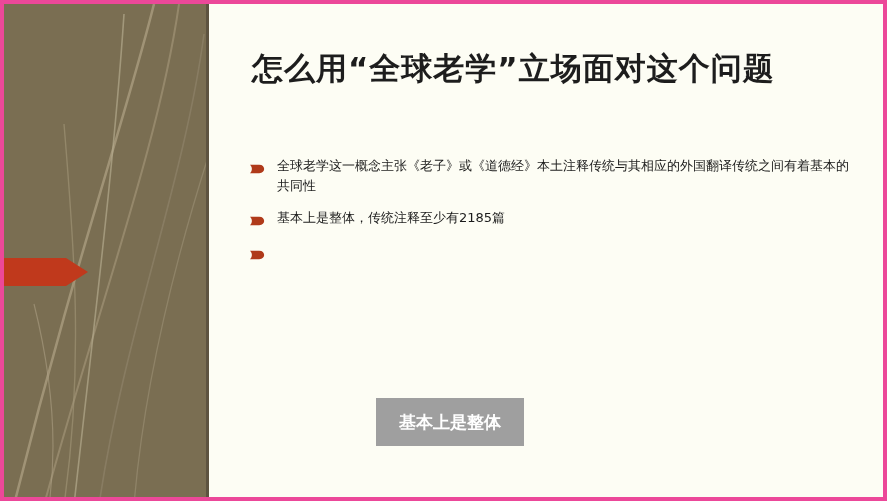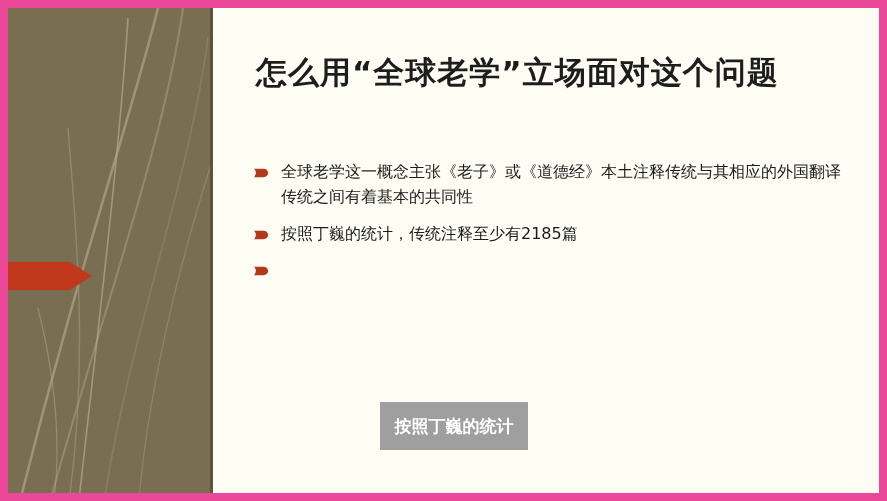--- a/index.html
+++ b/index.html
@@ -13,21 +13,21 @@
     overflow: hidden;
     font-family: "Liberation Sans", sans-serif;
   }
   .slide {
     position: relative;
     width: 887px;
     height: 501px;
     background: #fbfbf2;
     overflow: hidden;
     box-sizing: border-box;
-    border: 8px solid #ec4899;
+    border: 4px solid #ec4899;
   }
   .slide-inner {
     position: absolute;
     left: 0;
     top: 0;
     right: 0;
     bottom: 0;
     background: #fdfdf4;
   }
   
@@ -94,21 +94,21 @@
     align-items: flex-start;
     margin-bottom: 12px;
   }
   .bullet-marker {
     flex: 0 0 auto;
     width: 18px;
     margin-right: 9px;
     padding-top: 4px;
   }
   .bullet-text {
-    font-size: 16px;
+    font-size: 13px;
     color: #1b1b1b;
     line-height: 1.55;
     font-family: "DejaVu Sans", "Liberation Sans", sans-serif;
   }
   .box-label {
     position: absolute;
     left: 164px;
     top: 394px;
     width: 148px;
     height: 48px;
@@ -158,31 +158,31 @@
           </span>
           <span class="bullet-text">全球老学这一概念主张《老子》或《道德经》本土注释传统与其相应的外国翻译传统之间有着基本的共同性</span>
         </div>
 
         <div class="bullet-row">
           <span class="bullet-marker">
             <svg viewBox="0 0 18 12" width="15" height="10">
                 <path d="M0 1 L11 1 C15 1, 17 3.5, 17 6 C17 8.5, 15 11, 11 11 L0 11 C3 8, 3 4, 0 1 Z" fill="#b03a1a"></path>
               </svg>
           </span>
-          <span class="bullet-text">按照丁巍的统计，传统注释至少有2185篇</span>
+          <span class="bullet-text">基本上是整体，传统注释至少有2185篇</span>
         </div>
 
 
         <div class="bullet-row">
           <span class="bullet-marker">
             <svg viewBox="0 0 18 12" width="15" height="10">
                 <path d="M0 1 L11 1 C15 1, 17 3.5, 17 6 C17 8.5, 15 11, 11 11 L0 11 C3 8, 3 4, 0 1 Z" fill="#b03a1a"></path>
               </svg>
           </span>
         </div>
 
       </div>
 
-      <div class="box-label">按照丁巍的统计</div>
+      <div class="box-label">基本上是整体</div>
 
     </div>
   </div>
 </div>
 
 </body></html>

